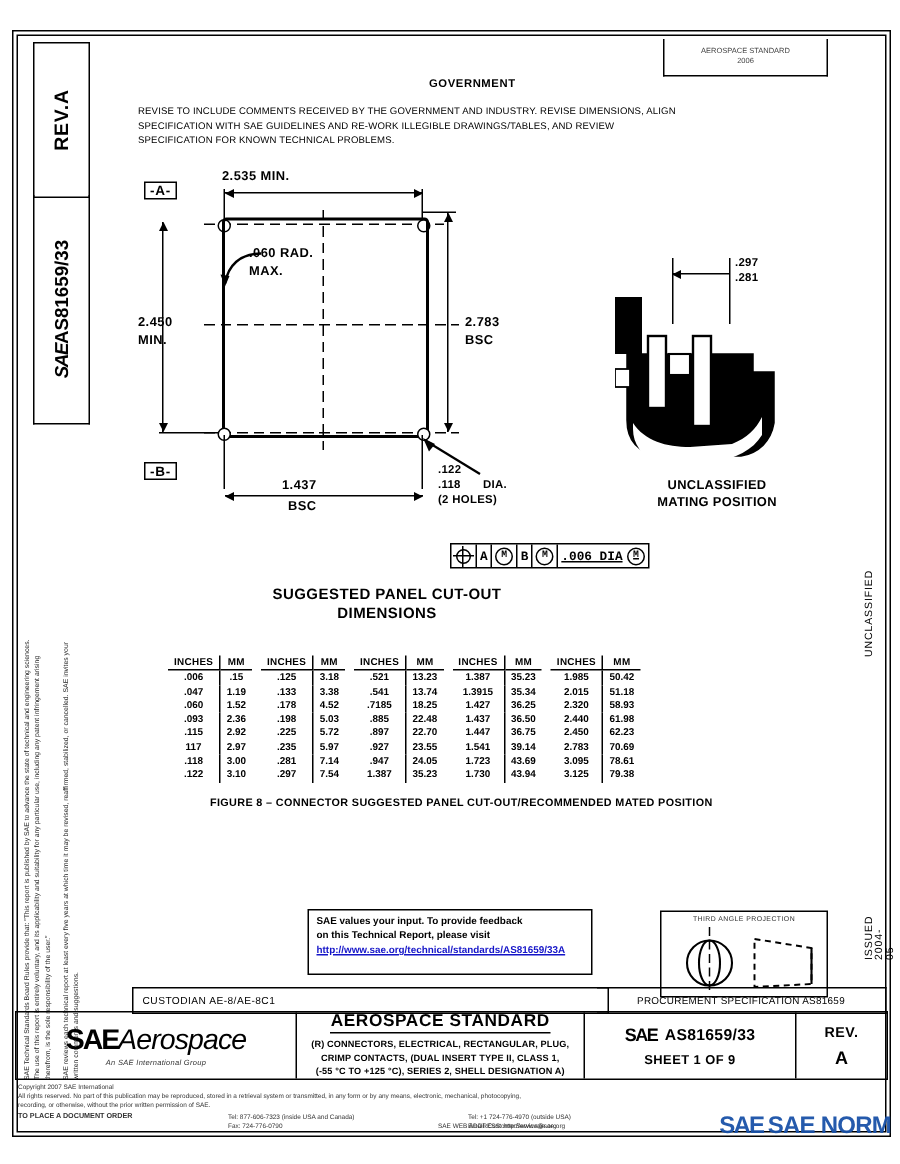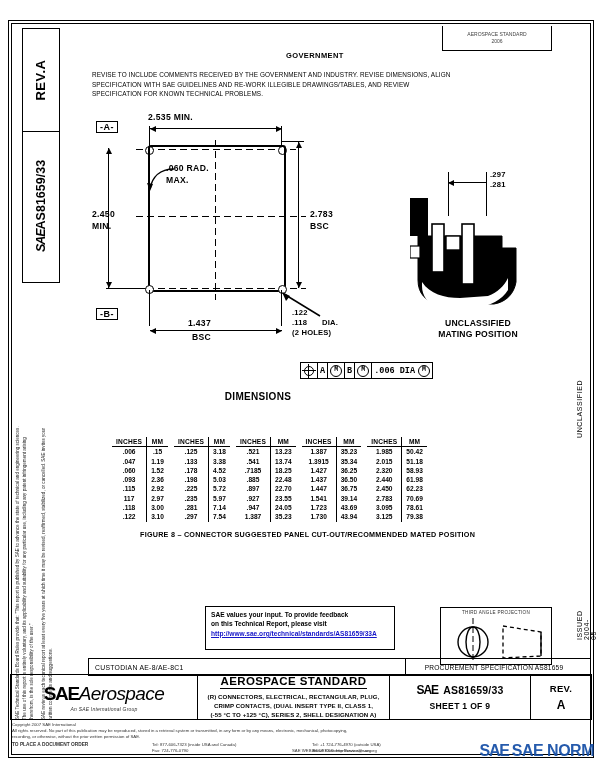--- a/index.html
+++ b/index.html
@@ -69,21 +69,21 @@
   .arrL{border-right:6px solid #000;}
   .arrR{border-left:6px solid #000;}
   .arrU,.arrD{position:absolute;width:0;height:0;border-left:3px solid transparent;border-right:3px solid transparent;}
   .arrU{border-bottom:6px solid #000;}
   .arrD{border-top:6px solid #000;}
 
   
   #fcf{left:300px;top:362px;height:15px;border:1.5px solid #000;display:flex;align-items:stretch;background:#fff;}
   #fcf .cell{border-right:1.5px solid #000;display:flex;align-items:center;justify-content:center;
       padding:0 2px;font-size:8.5px;font-weight:bold;font-family:"Liberation Mono",monospace;}
-  #fcf .cell:last-child{border-right:none;}
+  #fcf .cell:last-child{border-right:none;text-decoration:underline;}
   .circsym{display:inline-flex;align-items:center;justify-content:center;width:10px;height:10px;
       border:1.2px solid #000;border-radius:50%;font-size:6.5px;font-weight:bold;line-height:1;}
   .posSym{position:relative;width:12px;height:12px;}
   .posSym::before,.posSym::after{content:"";position:absolute;background:#000;}
   .posSym::before{left:5px;top:-1px;width:1.3px;height:14px;}
   .posSym::after{top:5px;left:-1px;height:1.3px;width:14px;}
   .posCirc{position:absolute;left:1px;top:1px;width:8px;height:8px;border:1.3px solid #000;border-radius:50%;}
 
   
   #cutout-h{left:168px;top:390px;text-align:center;width:180px;font-size:10px;font-weight:bold;line-height:13px;letter-spacing:.3px;}
@@ -283,20 +283,21 @@
     <div class="cell">
       <span class="circsym">M</span>
     </div>
     <div class="cell">
       <span>.006 DIA</span>
       <span class="circsym" style="margin-left:3px;">M</span>
     </div>
   </div>
 
   <div class="abs" id="cutout-h">
+    <div>SUGGESTED PANEL CUT-OUT</div>
     <div>DIMENSIONS</div>
   </div>
 
   <div class="abs" id="mate">
     <svg width="140" height="140">
 
       <path d="M0,8 L18,8 L18,46 L0,46 Z" fill="#000"></path>
 
       <path d="M8,46 L8,90 C8,104 16,112 30,114 L84,114 C96,112 104,104 106,92 L106,58 L92,58 L92,46 Z" fill="#000" stroke="#000" stroke-width="1"></path>
 

